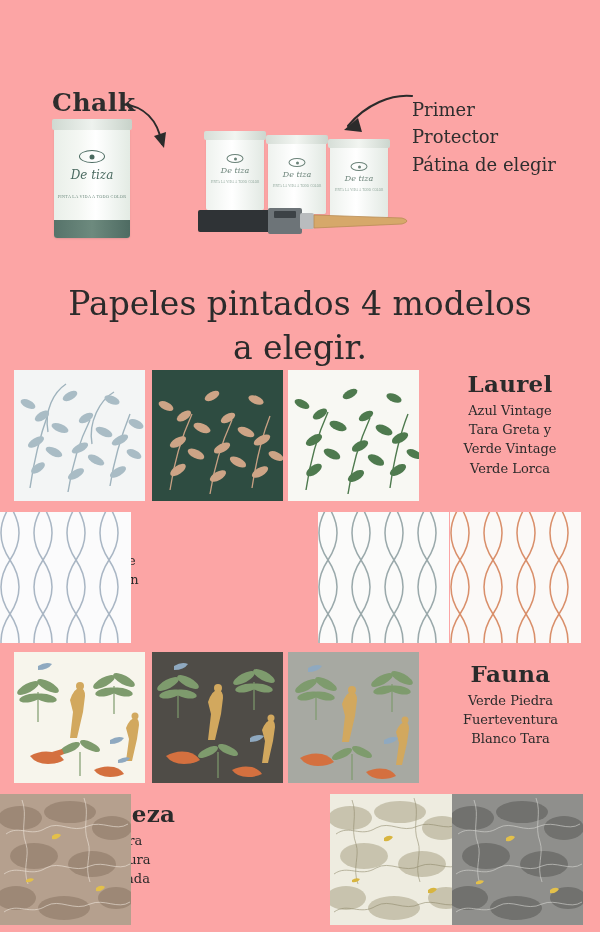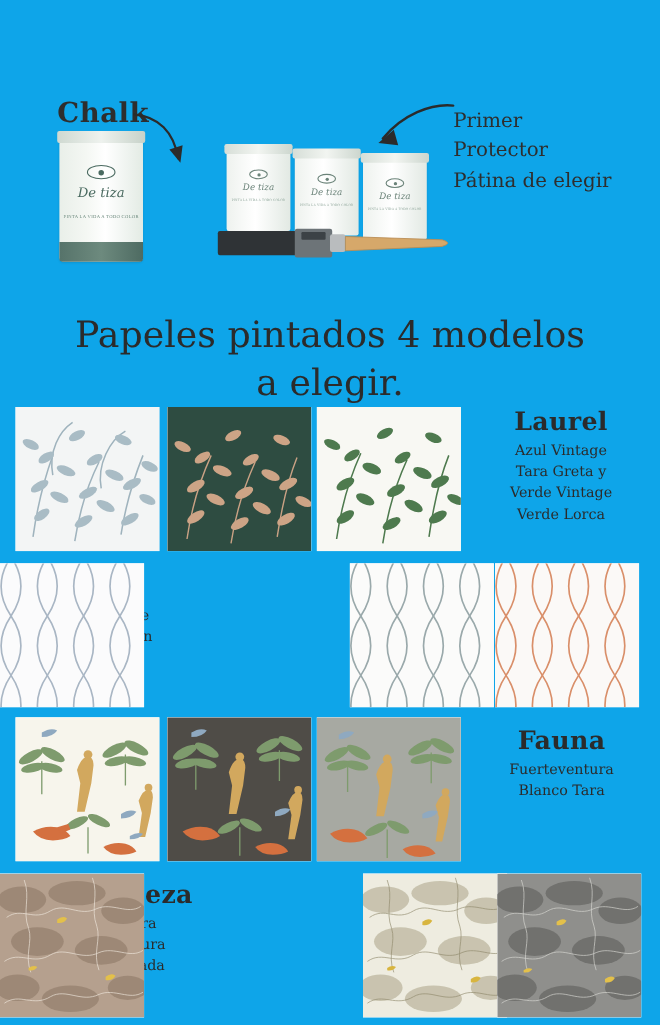--- a/index.html
+++ b/index.html
@@ -6,21 +6,21 @@
   html, body {
     margin: 0; padding: 0;
     width: 600px; height: 932px;
     background: #ffffff;
     font-family: "Liberation Serif", serif;
     overflow: hidden;
   }
   #page {
     position: relative;
     width: 600px; height: 932px;
-    background: #0ea5e9;
+    background: #fca5a5;
   }
 
   
   .label-chalk {
     position: absolute;
     left: 52px; top: 88px;
     font-family: "DejaVu Serif", serif;
     font-size: 25px;
     font-weight: bold;
     color: #2e2e2e;
@@ -511,20 +511,21 @@
         </g>
         <g fill="#8fa9c0">
           <path d="M96 88 q8 -5 14 -2 q-4 6 -14 6 z"></path>
           <path d="M20 16 q8 -5 14 -2 q-4 6 -14 6 z"></path>
         </g>
       </svg>
     </div>
 
     <div class="textblock">
       <div class="ttl">Fauna</div>
+      <div class="ln">Verde Piedra</div>
       <div class="ln">Fuerteventura</div>
       <div class="ln">Blanco Tara</div>
     </div>
   </div>
 
   <div class="row" id="row-nat">
     <div class="textblock">
       <div class="ttl">Naturaleza</div>
       <div class="ln">Blanco Tara</div>
       <div class="ln">Fuerteventura</div>

